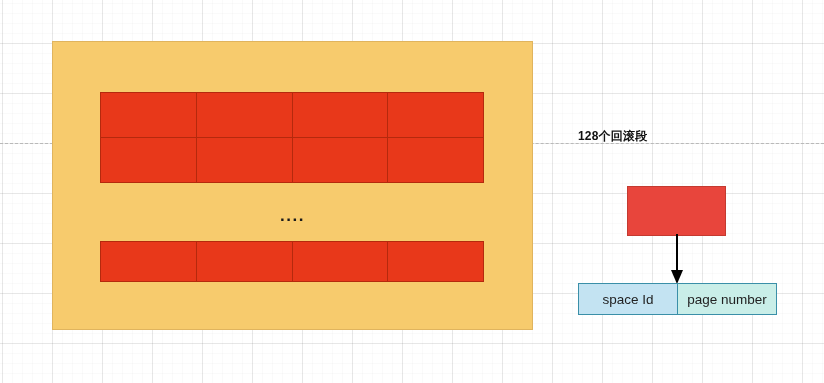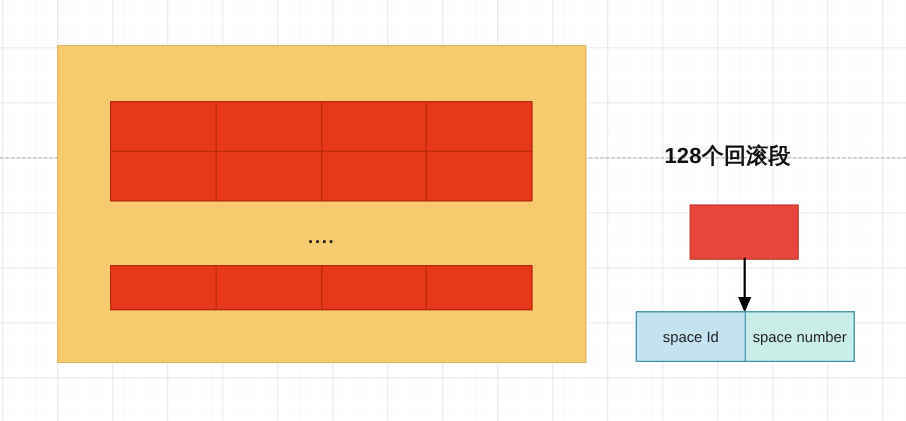--- a/index.html
+++ b/index.html
@@ -99,26 +99,25 @@
     color: #1a1a1a;
     line-height: 1;
   }
 
   
   .label-128 {
     position: absolute;
     left: 578px;
     top: 128px;
     font-family: "Liberation Sans", "DejaVu Sans", sans-serif;
-    font-size: 20px;
+    font-size: 12px;
     font-weight: 700;
     color: #111111;
     white-space: nowrap;
     letter-spacing: 0.2px;
-    margin-left: 26px;
   }
 
   .single-segment {
     position: absolute;
     left: 627px;
     top: 186px;
     width: 99px;
     height: 50px;
     background: #e8453c;
     border: 1px solid #c43a30;
@@ -131,21 +130,21 @@
     top: 234px;
     width: 28px;
     height: 52px;
   }
 
   .rollback-slot {
     position: absolute;
     left: 578px;
     top: 283px;
     width: 199px;
-    height: 46px;
+    height: 32px;
     display: flex;
     box-sizing: border-box;
     border: 1px solid #3a8fa8;
     background: #3a8fa8;
     gap: 1px;
   }
   .slot-cell {
     flex: 1 1 0;
     display: flex;
     align-items: center;
@@ -204,17 +203,17 @@
 
   <div class="single-segment"></div>
 
   <svg class="arrow-svg" viewBox="0 0 28 52">
     <line x1="14" y1="0" x2="14" y2="40" stroke="#000000" stroke-width="2"></line>
     <polygon points="14,50 8,36 20,36" fill="#000000"></polygon>
   </svg>
 
   <div class="rollback-slot">
     <div class="slot-cell space-id">space Id</div>
-    <div class="slot-cell page-num">space number</div>
+    <div class="slot-cell page-num">page number</div>
   </div>
 
 
 </div>
 
 </body></html>

